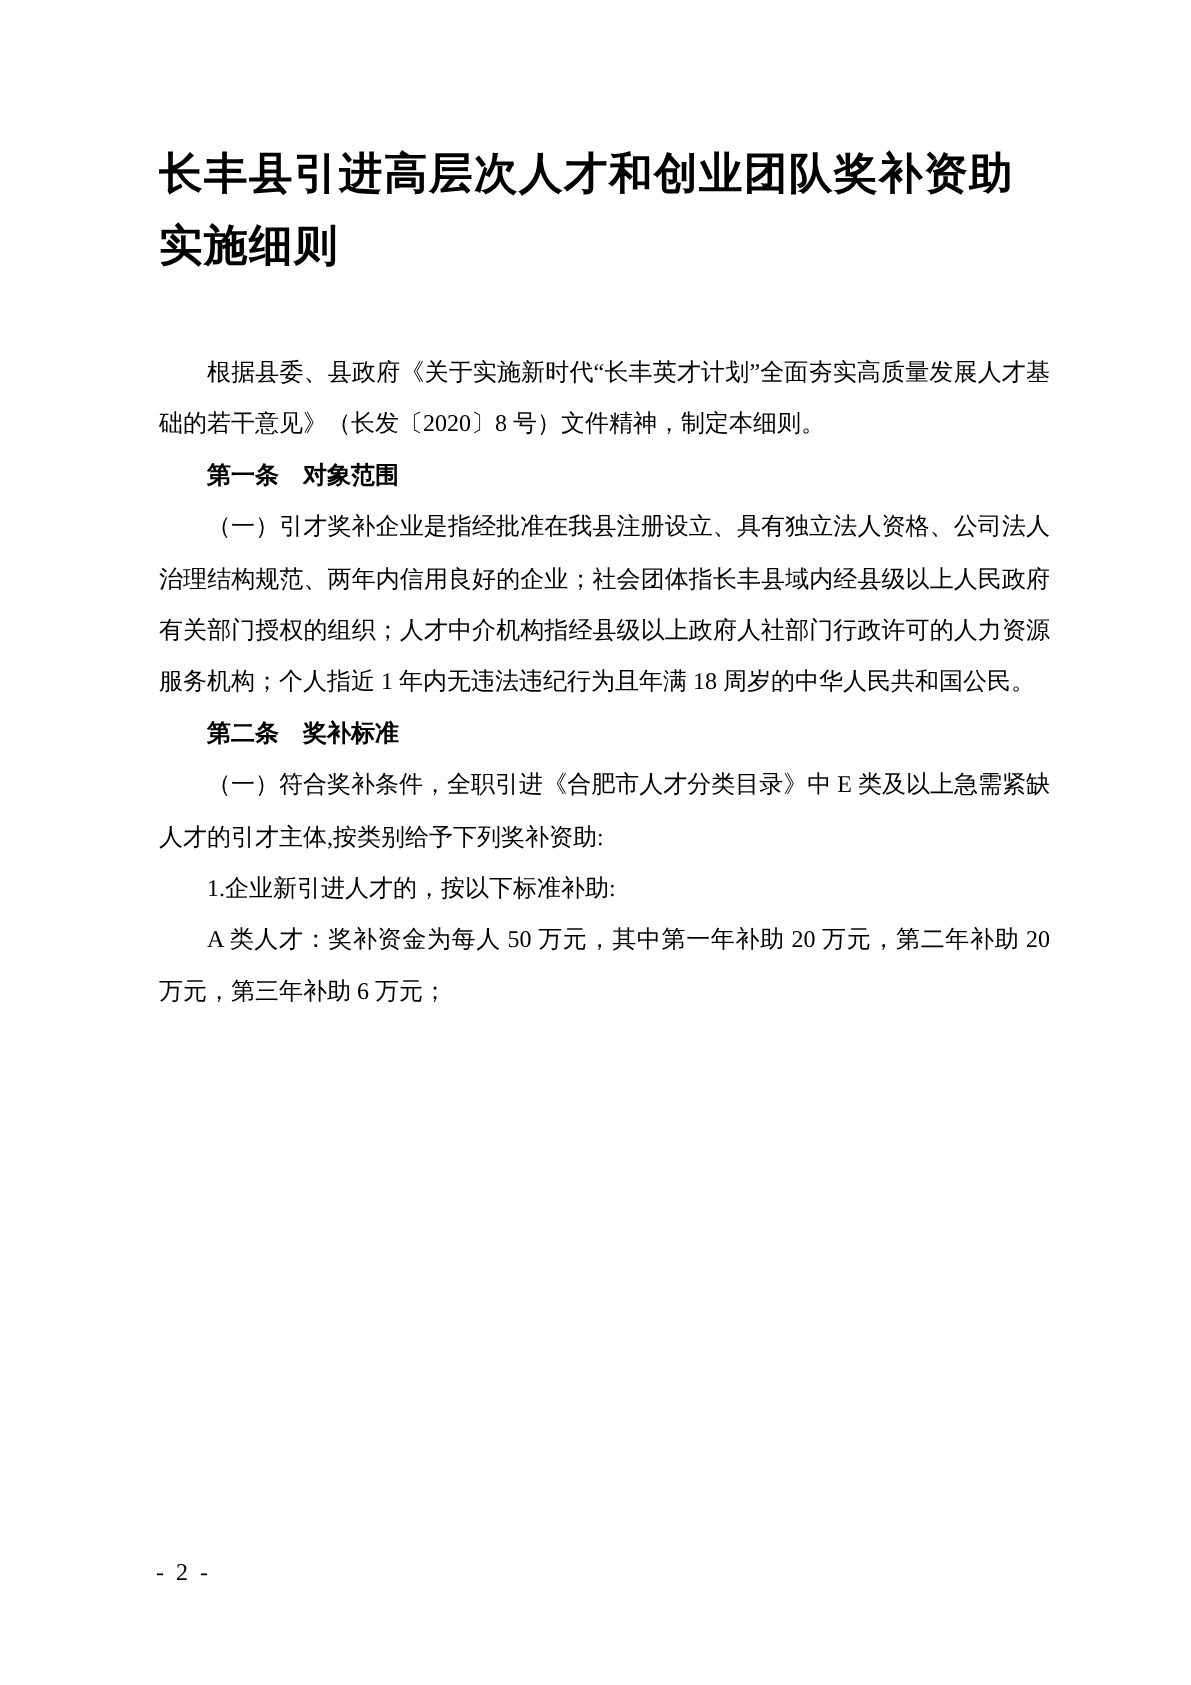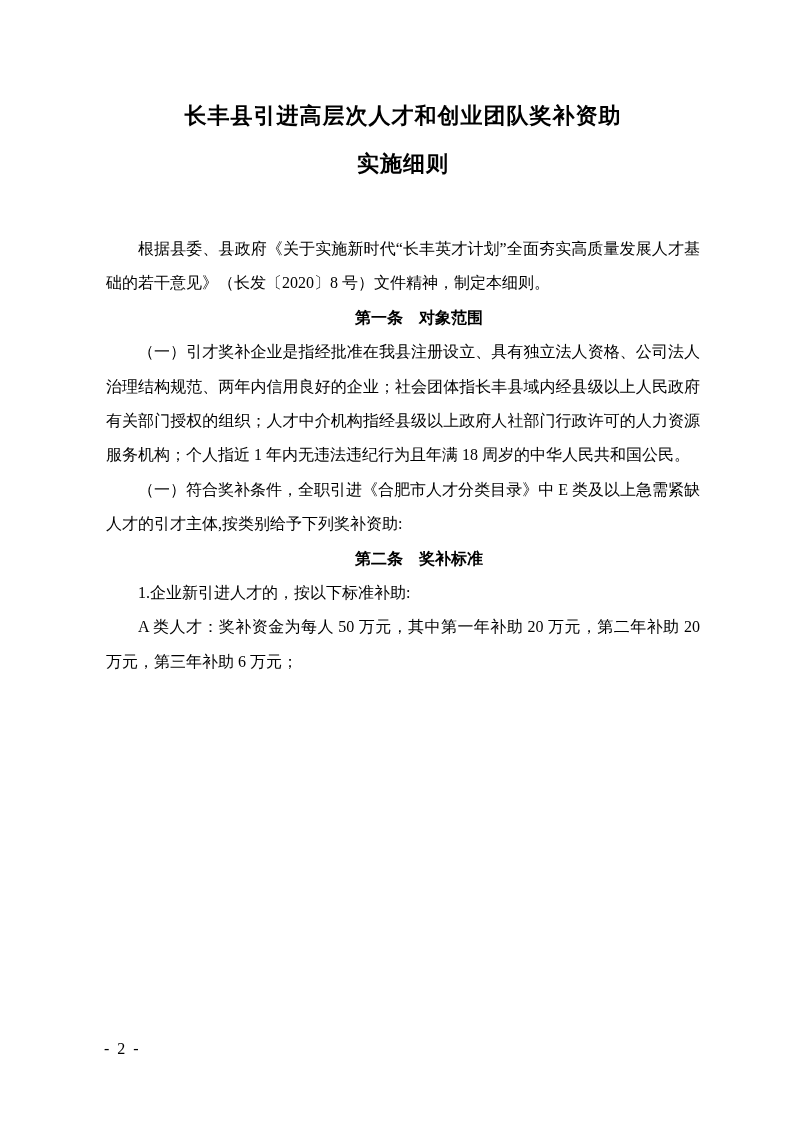--- a/index.html
+++ b/index.html
@@ -18,39 +18,39 @@
   .content {
     position: absolute;
     left: 106px;
     top: 92px;
     width: 594px;
   }
   .doc-title {
     margin: 0 0 44px 0;
     font-family: "Liberation Serif", "DejaVu Serif", serif;
     font-weight: bold;
-    font-size: 22px;
+    font-size: 29px;
     line-height: 48px;
     letter-spacing: 1px;
-    text-align: center;
+    text-align: left;
     color: #000000;
   }
   .para {
     margin: 0;
     font-family: "Liberation Serif", "DejaVu Serif", serif;
     font-size: 16px;
     line-height: 34.4px;
     text-align: justify;
     text-indent: 2em;
     color: #000000;
   }
   .para.heading {
     font-family: "Liberation Sans", "DejaVu Sans", sans-serif;
     font-weight: bold;
-    text-align: center;
+    text-align: left;
   }
   .page-number {
     position: absolute;
     left: 104px;
     top: 1040px;
     font-family: "Liberation Serif", "DejaVu Serif", serif;
     font-size: 16px;
     letter-spacing: 2px;
     color: #000000;
   }
@@ -64,23 +64,23 @@
     <h1 class="doc-title"><span>长丰县引进高层次人才和创业团队奖补资助</span><br><span>实施细则</span></h1>
 
     <p class="para">根据县委、县政府《关于实施新时代“长丰英才计划”全面夯实高质量发展人才基础的若干意见》（长发〔2020〕8 号）文件精神，制定本细则。</p>
 
     <p class="para heading">第一条　对象范围</p>
 
     <p class="para">（一）引才奖补企业是指经批准在我县注册设立、具有独立法人资格、公司法人治理结构规范、两年内信用良好的企业；社会团体指长丰县域内经县级以上人民政府有关部门授权的组织；人才中介机构指经县级以上政府人社部门行政许可的人力资源服务机构；个人指近 1 年内无违法违纪行为且年满 18 周岁的中华人民共和国公民。</p>
 
 
 
+    <p class="para heading">第二条　奖补标准</p>
+
     <p class="para">（一）符合奖补条件，全职引进《合肥市人才分类目录》中 E 类及以上急需紧缺人才的引才主体,按类别给予下列奖补资助:</p>
-
-    <p class="para heading">第二条　奖补标准</p>
 
     <p class="para">1.企业新引进人才的，按以下标准补助:</p>
 
     <p class="para">A 类人才：奖补资金为每人 50 万元，其中第一年补助 20 万元，第二年补助 20 万元，第三年补助 6 万元；</p>
 
   </div>
 
   <div class="page-number">- 2 -</div>
 </div>
 

